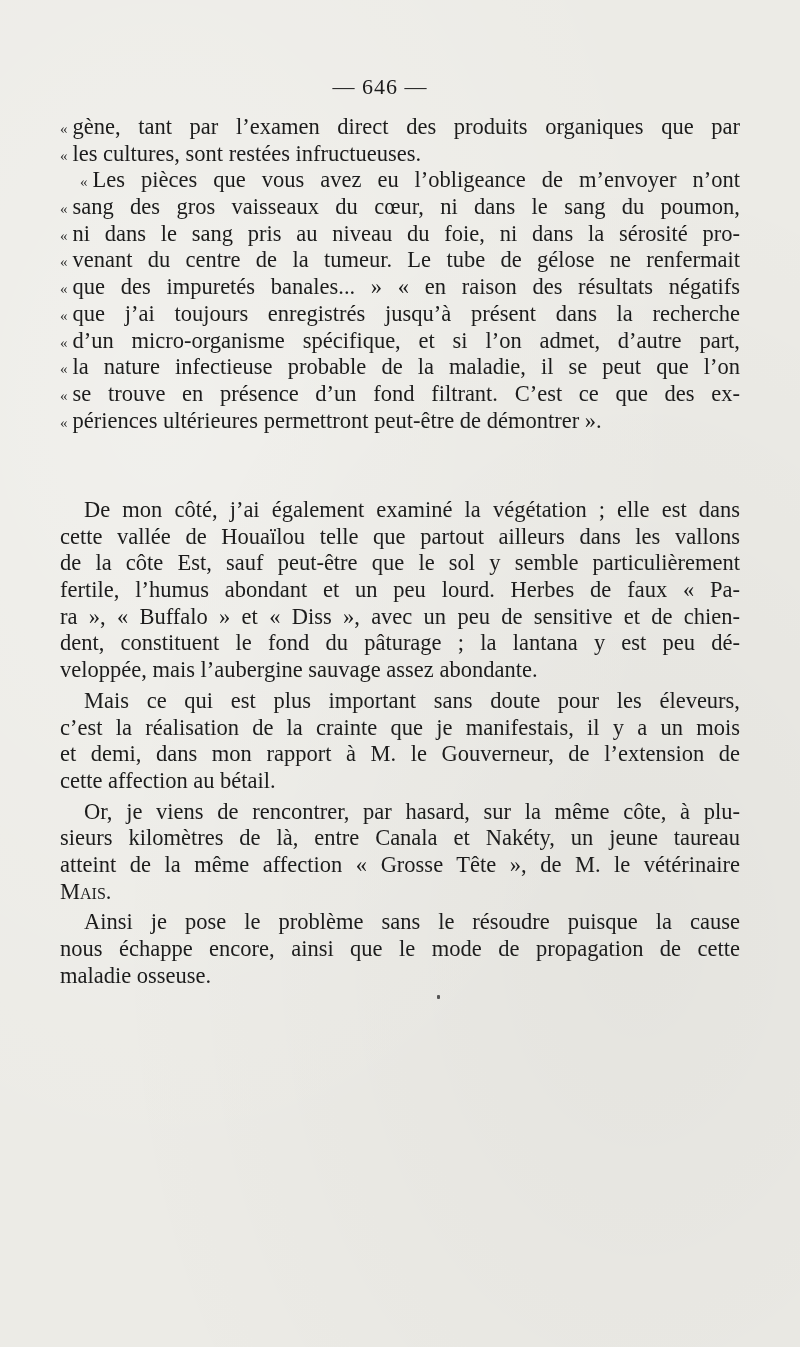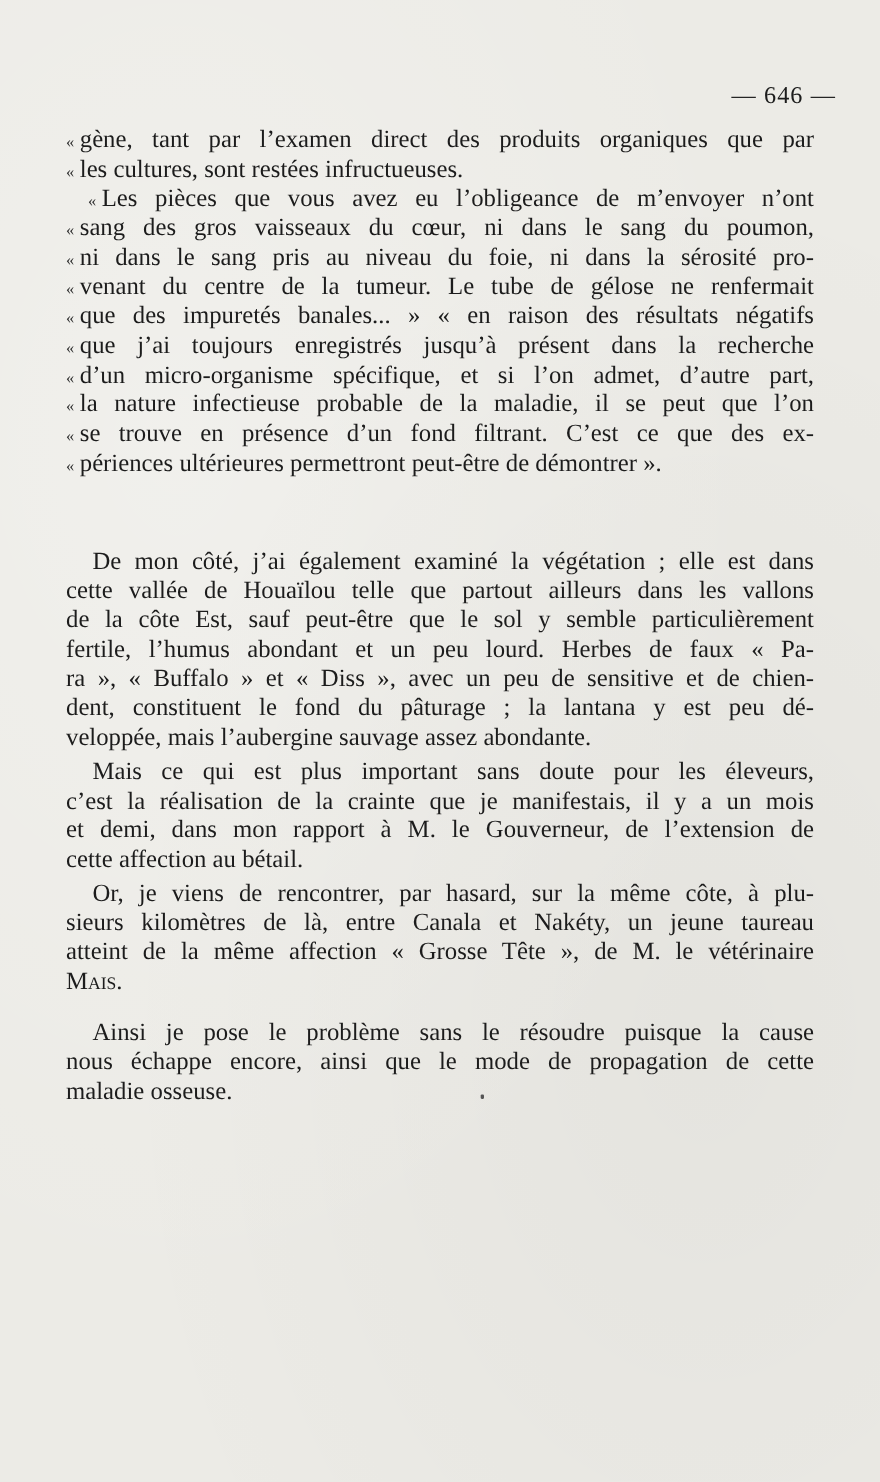--- a/index.html
+++ b/index.html
@@ -8,21 +8,21 @@
     background: #ecebe6;
     background-image:
       radial-gradient(ellipse at 20% 30%, rgba(255,255,255,0.25), rgba(0,0,0,0) 60%),
       radial-gradient(ellipse at 80% 70%, rgba(0,0,0,0.03), rgba(0,0,0,0) 60%);
     font-family: "Liberation Serif", "DejaVu Serif", serif;
     color: #1c1c1c;
     position: relative;
   }
   .page { position: absolute; left: 0; top: 0; width: 800px; height: 1347px; }
   .folio {
-    position: absolute; top: 74px; left: 0; width: 760px; text-align: right;
+    position: absolute; top: 74px; left: 0; width: 760px; text-align: center;
     font-size: 22px; letter-spacing: 1px;
   }
   .text-block {
     position: absolute; left: 60px; width: 680px; font-size: 22.5px;
   }
   .line { height: 26.7px; line-height: 26.7px; white-space: nowrap; text-align: justify; text-align-last: justify; }
   .line.last { text-align-last: left; }
   .q { font-size: 15px; letter-spacing: -1px; margin-right: 6px; color: #333; }
   .indent { padding-left: 24px; }
   .para { margin-bottom: 0; }
@@ -66,21 +66,21 @@
         <div class="line">c’est la réalisation de la crainte que je manifestais, il y a un mois</div>
         <div class="line">et demi, dans mon rapport à M. le Gouverneur, de l’extension de</div>
         <div class="line last">cette affection au bétail.</div>
       </div>
       <div class="para" style="margin-top: 4px;">
         <div class="line indent">Or, je viens de rencontrer, par hasard, sur la même côte, à plu-</div>
         <div class="line">sieurs kilomètres de là, entre Canala et Nakéty, un jeune taureau</div>
         <div class="line">atteint de la même affection « Grosse Tête », de M. le vétérinaire</div>
         <div class="line last"><span class="sc">Mais.</span></div>
       </div>
-      <div class="para" style="margin-top: 20px;">
+      <div class="para" style="margin-top: 4px;">
         <div class="line indent">Ainsi je pose le problème sans le résoudre puisque la cause</div>
         <div class="line">nous échappe encore, ainsi que le mode de propagation de cette</div>
         <div class="line last">maladie osseuse.</div>
       </div>
     </div>
 
   <div class="bullet-mark"></div>
 </div>
 
 </body></html>

